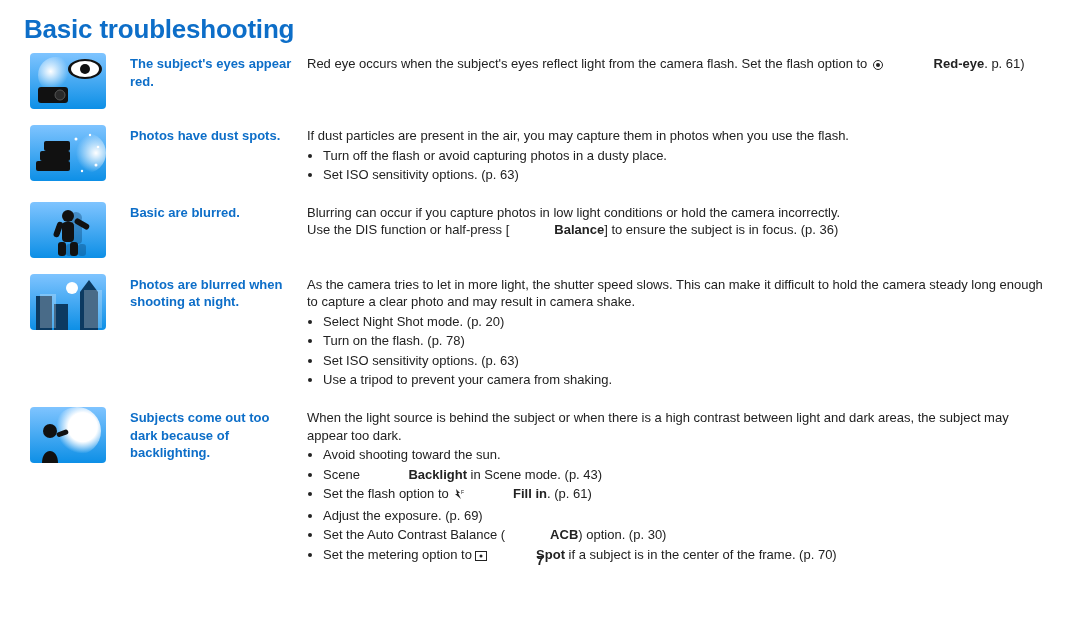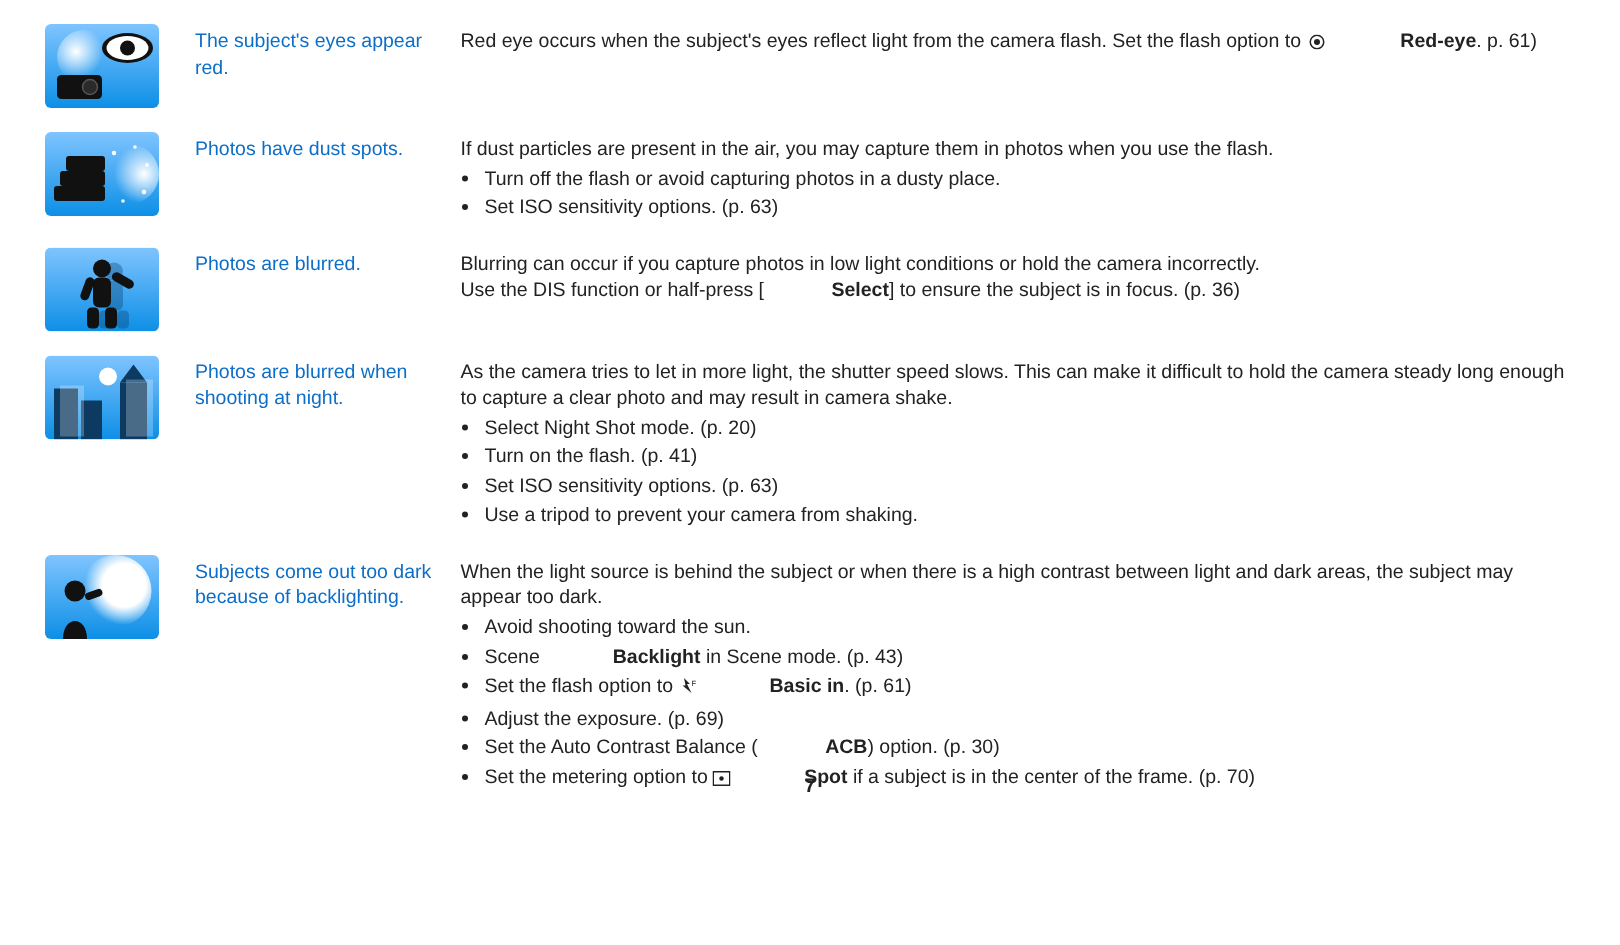--- a/index.html
+++ b/index.html
@@ -36,21 +36,21 @@
     vertical-align: top;
     padding: 6px 6px 12px 6px;
   }
   td.icon-cell {
     width: 88px;
     padding-top: 4px;
   }
   td.label-cell {
     width: 165px;
     color: #0d6ec8;
-    font-weight: 400;
+    font-weight: 700;
     font-size: 13px;
   }
   ul.bul {
     margin: 2px 0 0 0;
     padding-left: 16px;
   }
   ul.bul li {
     margin-bottom: 2px;
   }
   .thumb {
@@ -71,20 +71,21 @@
   .inlineicon {
     display: inline-block;
     vertical-align: -2px;
   }
   b { font-weight: 700; margin-left: 45px; }
 </style>
 </head>
 <body>
 
 <div class="page">
+  <h1 class="title">Basic troubleshooting</h1>
 
   <table class="tbl">
 
     <tbody>
         <tr>
       <td class="icon-cell">
         <div class="thumb">
           <svg width="76" height="56">
             <defs>
               <linearGradient id="g1" x1="0" y1="0" x2="0" y2="1">
@@ -171,24 +172,24 @@
               <circle cx="38" cy="14" r="6"></circle>
               <rect x="32" y="20" width="12" height="20" rx="4"></rect>
               <rect x="28" y="40" width="8" height="14" rx="3"></rect>
               <rect x="40" y="40" width="8" height="14" rx="3"></rect>
               <rect x="28" y="20" width="6" height="16" rx="3" transform="rotate(20 31 20)"></rect>
               <rect x="42" y="18" width="6" height="16" rx="3" transform="rotate(-60 45 18)"></rect>
             </g>
           </svg>
         </div>
       </td>
-      <td class="label-cell">Photos are blurred.</td>
+      <td class="label-cell">Basic are blurred.</td>
       <td>
         <span>Blurring can occur if you capture photos in low light conditions or hold the camera incorrectly.</span><br>
-        <span>Use the DIS function or half-press [</span><b>Select</b><span>] to ensure the subject is in focus. (p. 36)</span>
+        <span>Use the DIS function or half-press [</span><b>Balance</b><span>] to ensure the subject is in focus. (p. 36)</span>
       </td>
     </tr>
 
     <tr>
       <td class="icon-cell">
         <div class="thumb">
           <svg width="76" height="56">
             <rect width="76" height="56" fill="url(#g1)"></rect>
 
             <g fill="#0c3a61">
@@ -205,21 +206,21 @@
               <rect x="54" y="16" width="18" height="38"></rect>
             </g>
           </svg>
         </div>
       </td>
       <td class="label-cell">Photos are blurred when shooting at night.</td>
       <td>
         <span>As the camera tries to let in more light, the shutter speed slows. This can make it difficult to hold the camera steady long enough to capture a clear photo and may result in camera shake.</span>
         <ul class="bul">
           <li>Select Night Shot mode. (p. 20)</li>
-          <li>Turn on the flash. (p. 41)</li>
+          <li>Turn on the flash. (p. 78)</li>
           <li>Set ISO sensitivity options. (p. 63)</li>
           <li>Use a tripod to prevent your camera from shaking.</li>
         </ul>
       </td>
     </tr>
 
     <tr>
       <td class="icon-cell">
         <div class="thumb">
           <svg width="76" height="56">
@@ -248,21 +249,21 @@
             <span>Scene </span><b>Backlight</b><span> in Scene mode. (p. 43)</span>
           </li>
           <li>
             <span>Set the flash option to </span>
             <span class="inlineicon">
               <svg width="12" height="12">
                     <path d="M4 1 L8 5 L6 5 L9 11 L3 6 L5 6 Z" fill="#222"></path>
                     <text x="9" y="6" font-size="5" fill="#222">F</text>
                   </svg>
             </span>
-            <b>Basic in</b><span>. (p. 61)</span>
+            <b>Fill in</b><span>. (p. 61)</span>
           </li>
           <li>Adjust the exposure. (p. 69)</li>
           <li>
             <span>Set the Auto Contrast Balance (</span><b>ACB</b><span>) option. (p. 30)</span>
           </li>
           <li>
             <span>Set the metering option to </span>
             <span class="inlineicon">
               <svg width="12" height="10">
                     <rect x="0.5" y="0.5" width="11" height="9" fill="none" stroke="#222"></rect>

